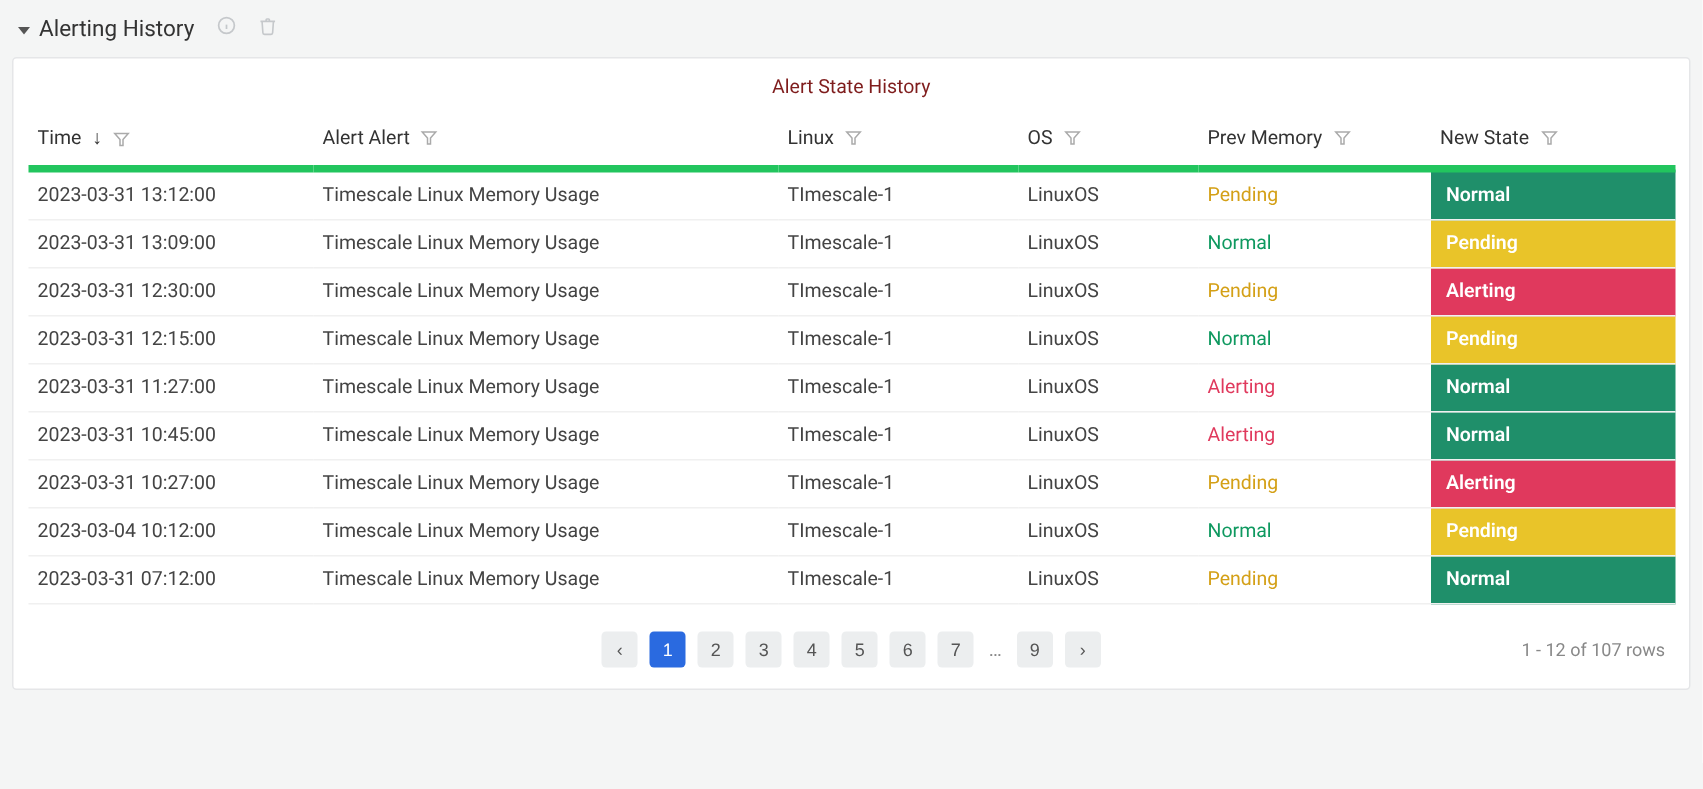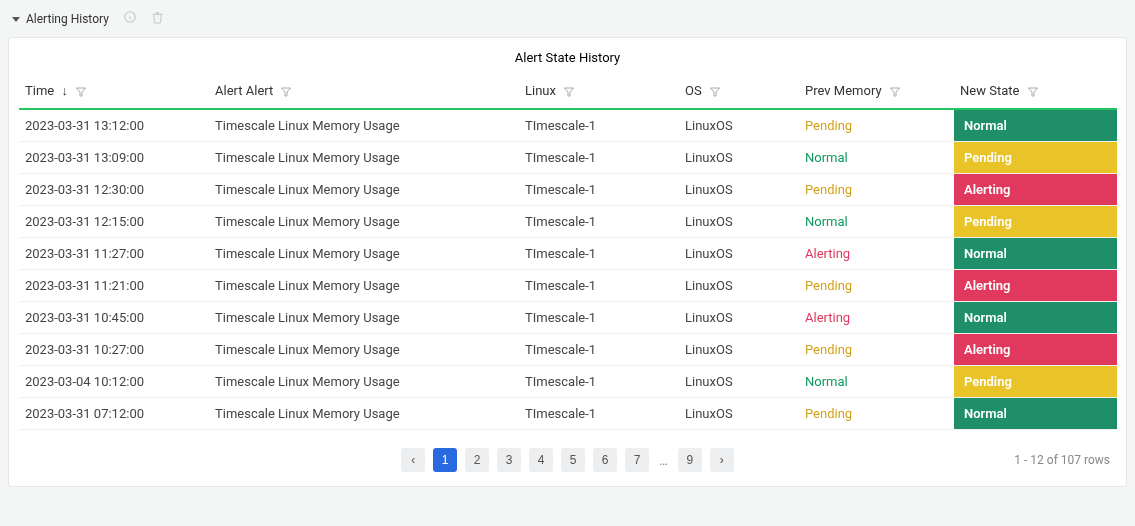--- a/index.html
+++ b/index.html
@@ -21,53 +21,53 @@
     gap: 6px;
   }
   .chevron-down {
     width: 0; height: 0;
     border-left: 4px solid transparent;
     border-right: 4px solid transparent;
     border-top: 5px solid #555;
     margin-top: 2px;
   }
   .panel-title {
-    font-size: 12px;
+    font-size: 15px;
     color: #333;
   }
   .header-icon {
     color: #c5c8cb;
     margin-left: 8px;
     font-size: 14px;
     cursor: pointer;
   }
   .card {
     background: #fff;
     border: 1px solid #e5e6e8;
     border-radius: 3px;
     padding: 8px 10px 14px 10px;
   }
   .card-title {
     text-align: center;
     font-size: 13px;
-    color: #000000;
+    color: #7f1d1d;
     padding: 4px 0 10px 0;
   }
   table {
     width: 100%;
     border-collapse: collapse;
     table-layout: fixed;
   }
   th {
     text-align: left;
     font-weight: 400;
     color: #333;
     padding: 8px 6px 10px 6px;
     font-size: 13px;
-    border-bottom: 2px solid #22c55e;
+    border-bottom: 5px solid #22c55e;
     white-space: nowrap;
   }
   th .sort-arrow {
     margin-left: 4px;
     color: #333;
   }
   .filter-icon {
     display: inline-block;
     margin-left: 4px;
     vertical-align: middle;
@@ -265,28 +265,20 @@
           </tr>
           <tr>
             <td>2023-03-31 11:27:00</td>
             <td>Timescale Linux Memory Usage</td>
             <td>TImescale-1</td>
             <td>LinuxOS</td>
             <td class="cell-prev alerting">Alerting</td>
             <td class="cell-new normal">Normal</td>
           </tr>
           <tr>
-            <td>2023-03-31 11:21:00</td>
-            <td>Timescale Linux Memory Usage</td>
-            <td>TImescale-1</td>
-            <td>LinuxOS</td>
-            <td class="cell-prev pending">Pending</td>
-            <td class="cell-new alerting">Alerting</td>
-          </tr>
-          <tr>
             <td>2023-03-31 10:45:00</td>
             <td>Timescale Linux Memory Usage</td>
             <td>TImescale-1</td>
             <td>LinuxOS</td>
             <td class="cell-prev alerting">Alerting</td>
             <td class="cell-new normal">Normal</td>
           </tr>
           <tr>
             <td>2023-03-31 10:27:00</td>
             <td>Timescale Linux Memory Usage</td>

